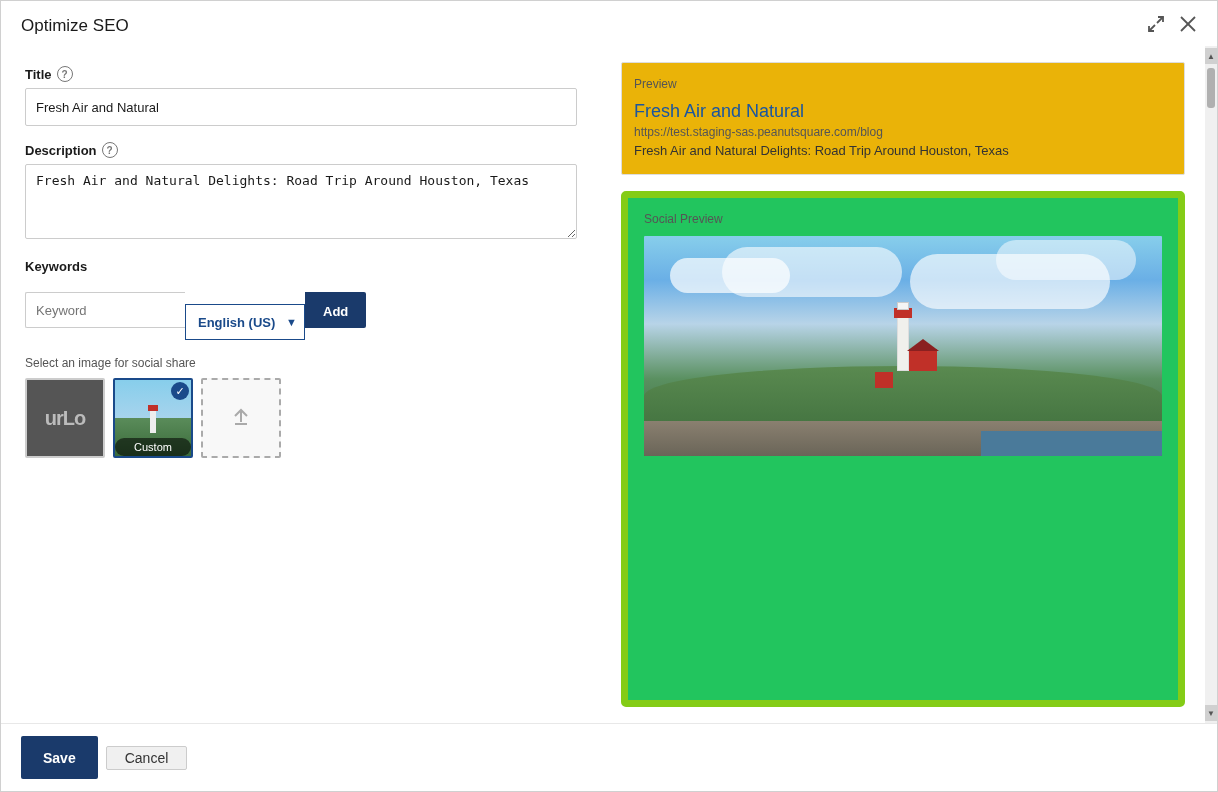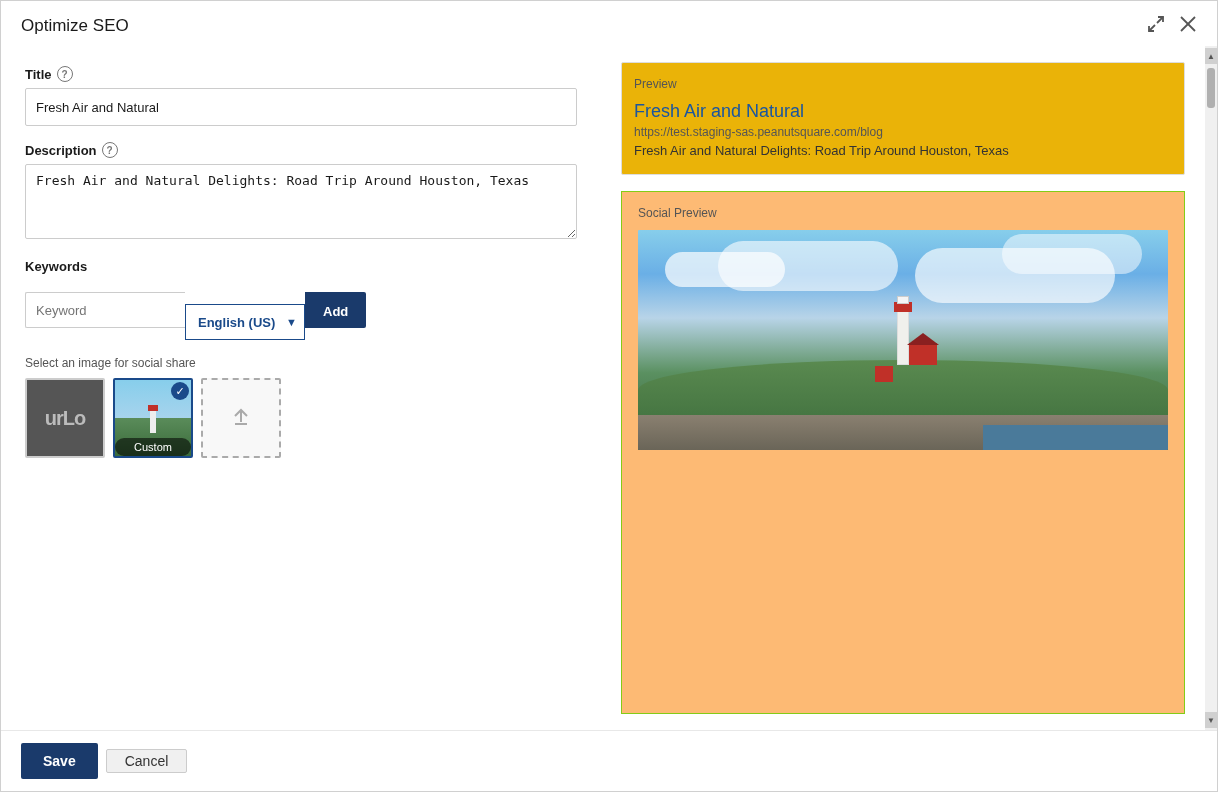--- a/index.html
+++ b/index.html
@@ -305,23 +305,23 @@
       color: #555;
       margin-bottom: 4px;
     }
 
     .preview-desc {
       font-size: 13px;
       color: #333;
     }
 
     .social-preview-box {
-      background: #fdba74;
-      border: 1px solid #84cc16;
-      border-radius: 0;
+      background: #22c55e;
+      border: 7px solid #84cc16;
+      border-radius: 5px;
       padding: 14px 16px 0 16px;
       flex: 1;
       min-height: 280px;
     }
 
     .social-preview-label {
       font-size: 12px;
       color: #555;
       margin-bottom: 10px;
     }
@@ -346,21 +346,21 @@
     
     .dialog-footer {
       display: flex;
       align-items: center;
       gap: 8px;
       padding: 12px 20px;
       border-top: 1px solid #e8e8e8;
     }
 
     .save-btn {
-      height: 36px;
+      height: 43px;
       padding: 0 22px;
       background: #1a3a6b;
       color: #fff;
       border: none;
       border-radius: 2px;
       font-size: 14px;
       font-weight: 600;
       cursor: pointer;
     }
 

